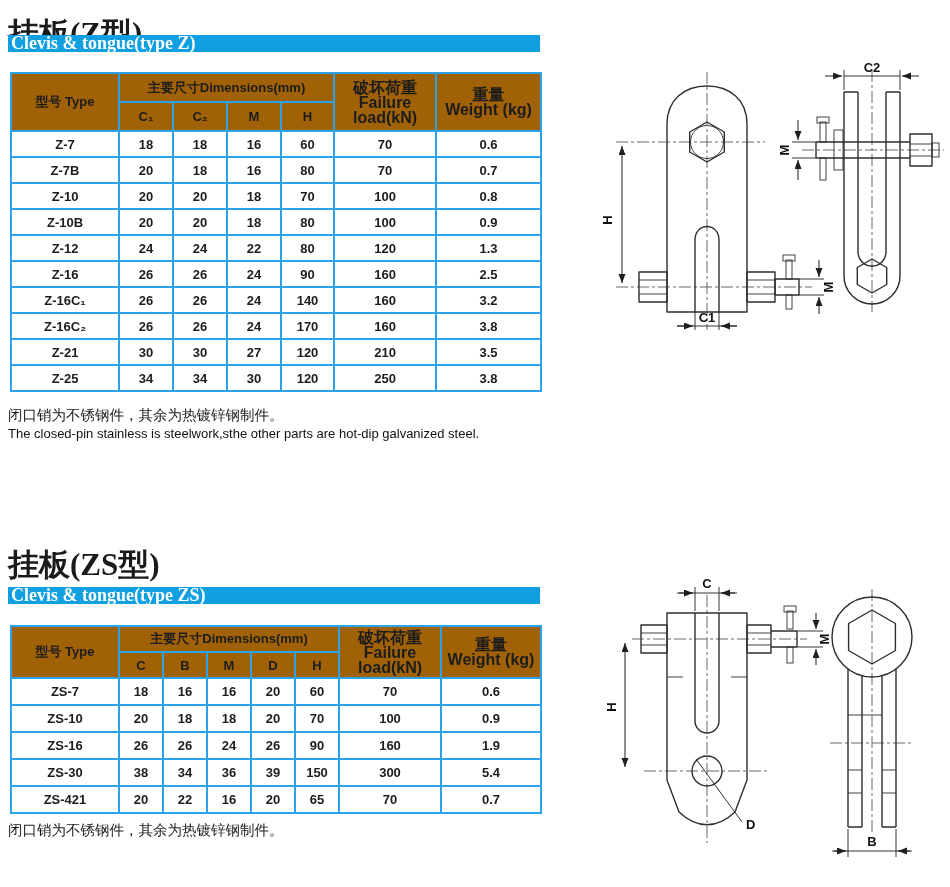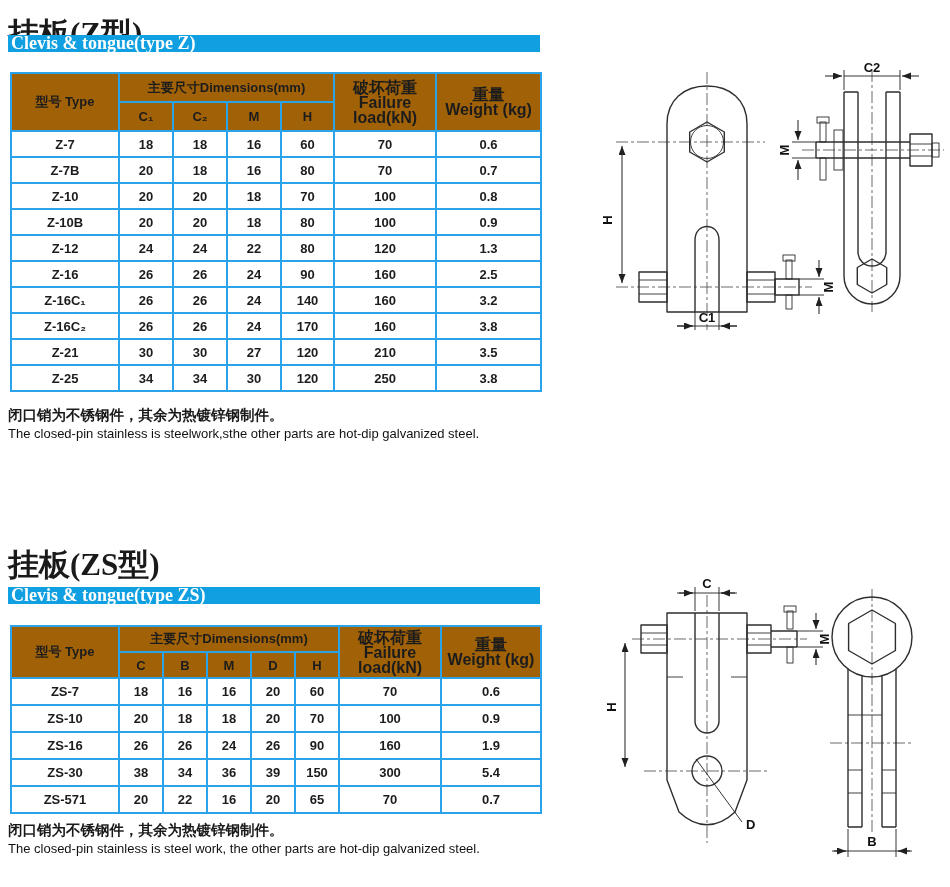--- a/index.html
+++ b/index.html
@@ -22,21 +22,21 @@
   table.spec th,table.spec td{
     border:2px solid #2ba3ea;text-align:center;vertical-align:middle;
     font-size:13px;font-weight:bold;padding:0;color:#1c1c1c;
   }
   table.spec thead th{background:#a16207;}
   table.spec .hdr2{font-size:16px;line-height:15px;}
   table.t1 thead tr{height:29px;}
   table.t1 tbody tr{height:26px;}
   table.t2 thead tr{height:26px;}
   table.t2 tbody tr{height:27px;}
-  .note .cn{font-size:14.5px;font-weight:bold;line-height:19px;}
+  .note .cn{font-size:14.5px;font-weight:normal;line-height:19px;}
   .note .en{font-size:13px;font-weight:normal;line-height:18.5px;color:#111;}
   svg text.lbl{font-family:"Liberation Sans","DejaVu Sans",sans-serif;font-size:13px;font-weight:bold;fill:#111;}
   .ol{stroke:#2e2e2e;stroke-width:1.4;fill:none;stroke-linejoin:round;}
   .thin{stroke:#2e2e2e;stroke-width:0.9;fill:none;}
   .cl{stroke:#5a5a5a;stroke-width:0.9;fill:none;stroke-dasharray:12 3 3 3;}
   .dim{stroke:#1f1f1f;stroke-width:1;fill:none;marker-end:url(#ah);}
   .dln{stroke:#1f1f1f;stroke-width:0.9;fill:none;}
 </style>
 </head>
 <body>
@@ -311,35 +311,34 @@
         <td>ZS-30</td>
         <td>38</td>
         <td>34</td>
         <td>36</td>
         <td>39</td>
         <td>150</td>
         <td>300</td>
         <td>5.4</td>
       </tr>
       <tr>
-        <td>ZS-571</td>
+        <td>ZS-421</td>
         <td>20</td>
         <td>22</td>
         <td>16</td>
         <td>20</td>
         <td>65</td>
         <td>70</td>
         <td>0.7</td>
       </tr>
     </tbody>
 </table>
 
 <div class="abs note" style="left:8px;top:821px;width:545px;">
   <div class="cn">闭口销为不锈钢件，其余为热镀锌钢制件。</div>
-  <div class="en">The closed-pin  stainless  is  steel work, the other parts are hot-dip galvanized steel.</div>
 </div>
 
 <svg class="abs" style="left:592px;top:575px;" width="358" height="305" viewBox="0 0 358 305">
 
   <g>
     <path class="cl" d="M115,20 V268"></path>
     <path class="cl" d="M40,64 H215"></path>
     <path class="cl" d="M52,196 H178"></path>
     <path class="ol" d="M75,38 H155 V205 L143,237 C125,254 105,254 87,237 L75,205 Z"></path>
     <path class="thin" d="M75,102 H91 M139,102 H155"></path>

